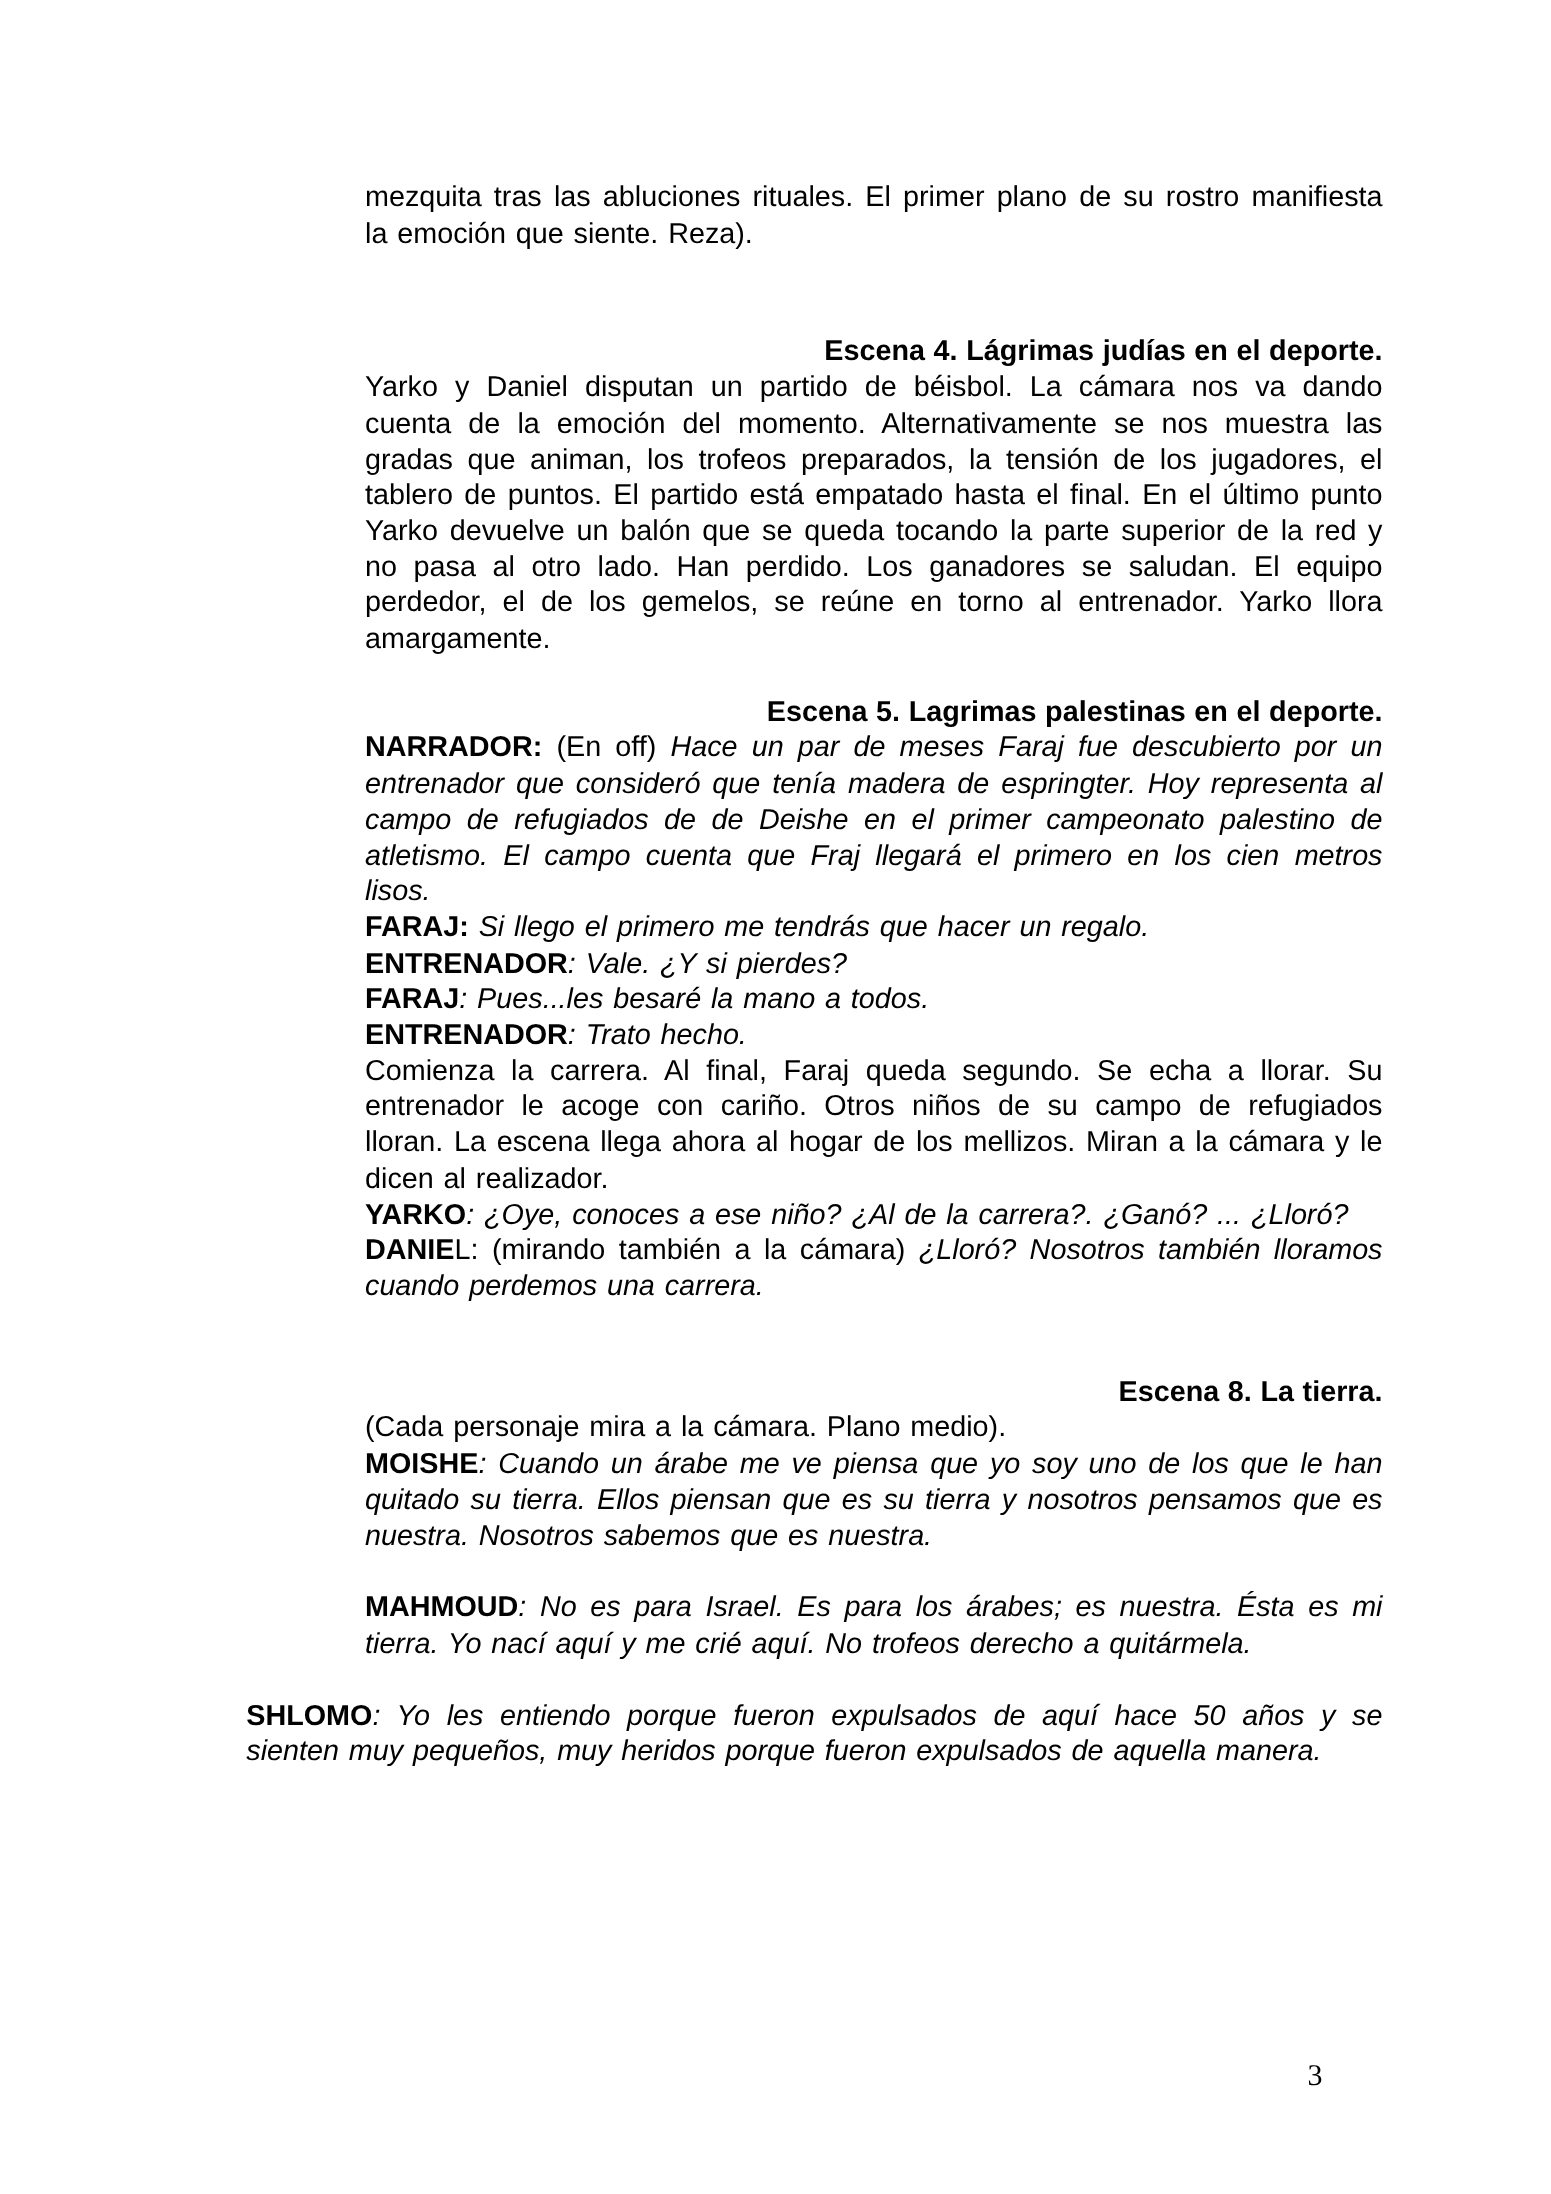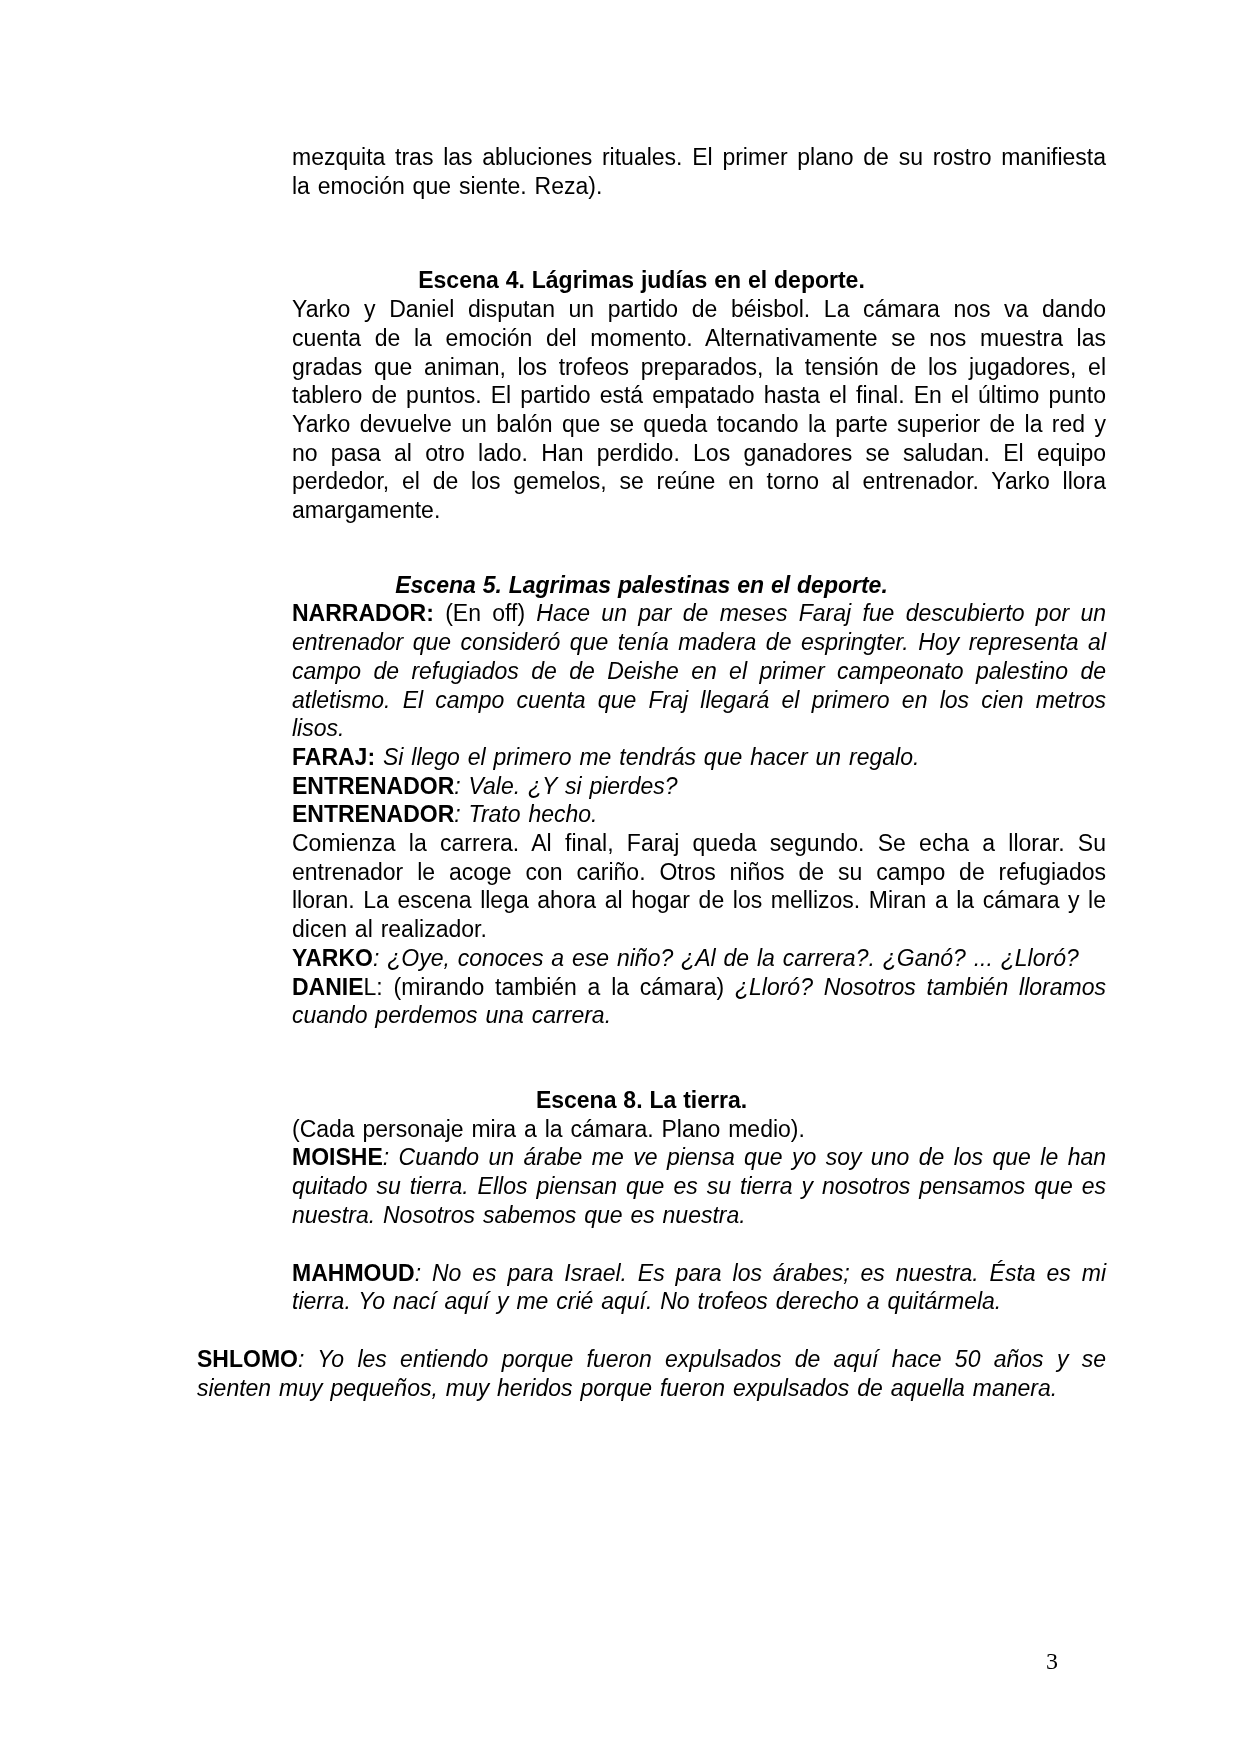--- a/index.html
+++ b/index.html
@@ -27,21 +27,21 @@
     line-height: 28.7px;
     text-align: justify;
     word-spacing: 1.5px;
     margin: 0;
   }
   .blk.indent {
     margin-left: 115px;
   }
   .blk.scene-heading {
     font-weight: 700;
-    text-align: center;
+    text-align: right;
     word-spacing: 0.5px;
   }
   .run-bold   { font-weight: 700; }
   .run-italic { font-style: italic; }
   .page-number {
     position: absolute;
     left: 1046px;
     top: 1648px;
     font-family: "Liberation Serif", serif;
     font-size: 24px;
@@ -49,24 +49,25 @@
   }
 </style>
 </head>
 <body>
 
 <div class="page">
   <main class="content" id="content">
       <div class="blk paragraph indent"><span class="">mezquita tras las abluciones rituales. El primer plano de su rostro manifiesta la emoción que siente. Reza).</span></div>
       <div class="blk scene-heading" style="margin-top: 66px;"><span class="run-bold ">Escena 4. Lágrimas judías en el deporte.</span></div>
       <div class="blk paragraph indent"><span class="">Yarko y Daniel disputan un partido de béisbol. La cámara nos va dando cuenta de la emoción del momento. Alternativamente se nos muestra las gradas que animan, los trofeos preparados, la tensión de los jugadores, el tablero de puntos. El partido está empatado hasta el final. En el último punto Yarko devuelve un balón que se queda tocando la parte superior de la red y no pasa al otro lado. Han perdido. Los ganadores se saludan. El equipo perdedor, el de los gemelos, se reúne en torno al entrenador. Yarko llora amargamente.</span></div>
-      <div class="blk scene-heading" style="margin-top: 46px; font-style: italic;"><span class="run-bold ">Escena 5. Lagrimas palestinas en el deporte.</span></div>
+      <div class="blk scene-heading" style="margin-top: 30px;"><span class="run-bold ">Escena 5. Lagrimas palestinas en el deporte.</span></div>
       <div class="blk paragraph indent"><span class="run-bold ">NARRADOR:</span><span class=""> (En off) </span><span class="run-italic">Hace un par de meses Faraj fue descubierto por un entrenador que consideró que tenía madera de espringter. Hoy representa al campo de refugiados de de Deishe  en el primer campeonato palestino de atletismo. El campo cuenta que Fraj llegará el primero en los cien metros lisos.</span></div>
       <div class="blk paragraph indent"><span class="run-bold ">FARAJ:</span><span class="run-italic"> Si llego el primero me tendrás que hacer un regalo.</span></div>
       <div class="blk paragraph indent"><span class="run-bold ">ENTRENADOR</span><span class="run-italic">: Vale. ¿Y si pierdes?</span></div>
+      <div class="blk paragraph indent"><span class="run-bold ">FARAJ</span><span class="run-italic">: Pues...les besaré la mano a todos.</span></div>
       <div class="blk paragraph indent"><span class="run-bold ">ENTRENADOR</span><span class="run-italic">: Trato hecho.</span></div>
       <div class="blk paragraph indent"><span class="">Comienza la carrera. Al final, Faraj queda segundo. Se echa a llorar. Su entrenador le acoge con cariño. Otros niños de su campo de refugiados lloran. La escena llega ahora al hogar de los mellizos. Miran a la cámara y le dicen al realizador.</span></div>
       <div class="blk paragraph indent"><span class="run-bold ">YARKO</span><span class="run-italic">: ¿Oye, conoces a ese niño? ¿Al de la carrera?. ¿Ganó? ... ¿Lloró?</span></div>
       <div class="blk paragraph indent"><span class="run-bold ">DANIE</span><span class="">L: (mirando también a la cámara) </span><span class="run-italic">¿Lloró? Nosotros también lloramos cuando perdemos una carrera.</span></div>
       <div class="blk scene-heading" style="margin-top: 56px;"><span class="run-bold ">Escena 8. La tierra.</span></div>
       <div class="blk paragraph indent"><span class="">(Cada personaje mira a la cámara. Plano medio).</span></div>
       <div class="blk paragraph indent"><span class="run-bold ">MOISHE</span><span class="run-italic">: Cuando un árabe me ve piensa que yo soy uno de los que le han quitado su tierra. Ellos piensan que es su tierra y nosotros pensamos que es nuestra. Nosotros sabemos que es nuestra.</span></div>
       <div class="blk paragraph indent" style="margin-top: 29px;"><span class="run-bold ">MAHMOUD</span><span class="run-italic">: No es para Israel. Es para los árabes; es nuestra. Ésta es mi tierra. Yo nací aquí y me crié aquí. No trofeos derecho a quitármela.</span></div>
       <div class="blk paragraph indent" style="margin-top: 29px; margin-left: 20px;"><span class="run-bold ">SHLOMO</span><span class="run-italic">: Yo les entiendo porque fueron expulsados de aquí hace 50 años y se sienten muy pequeños, muy heridos porque fueron expulsados de aquella manera.</span></div>
     </main>

